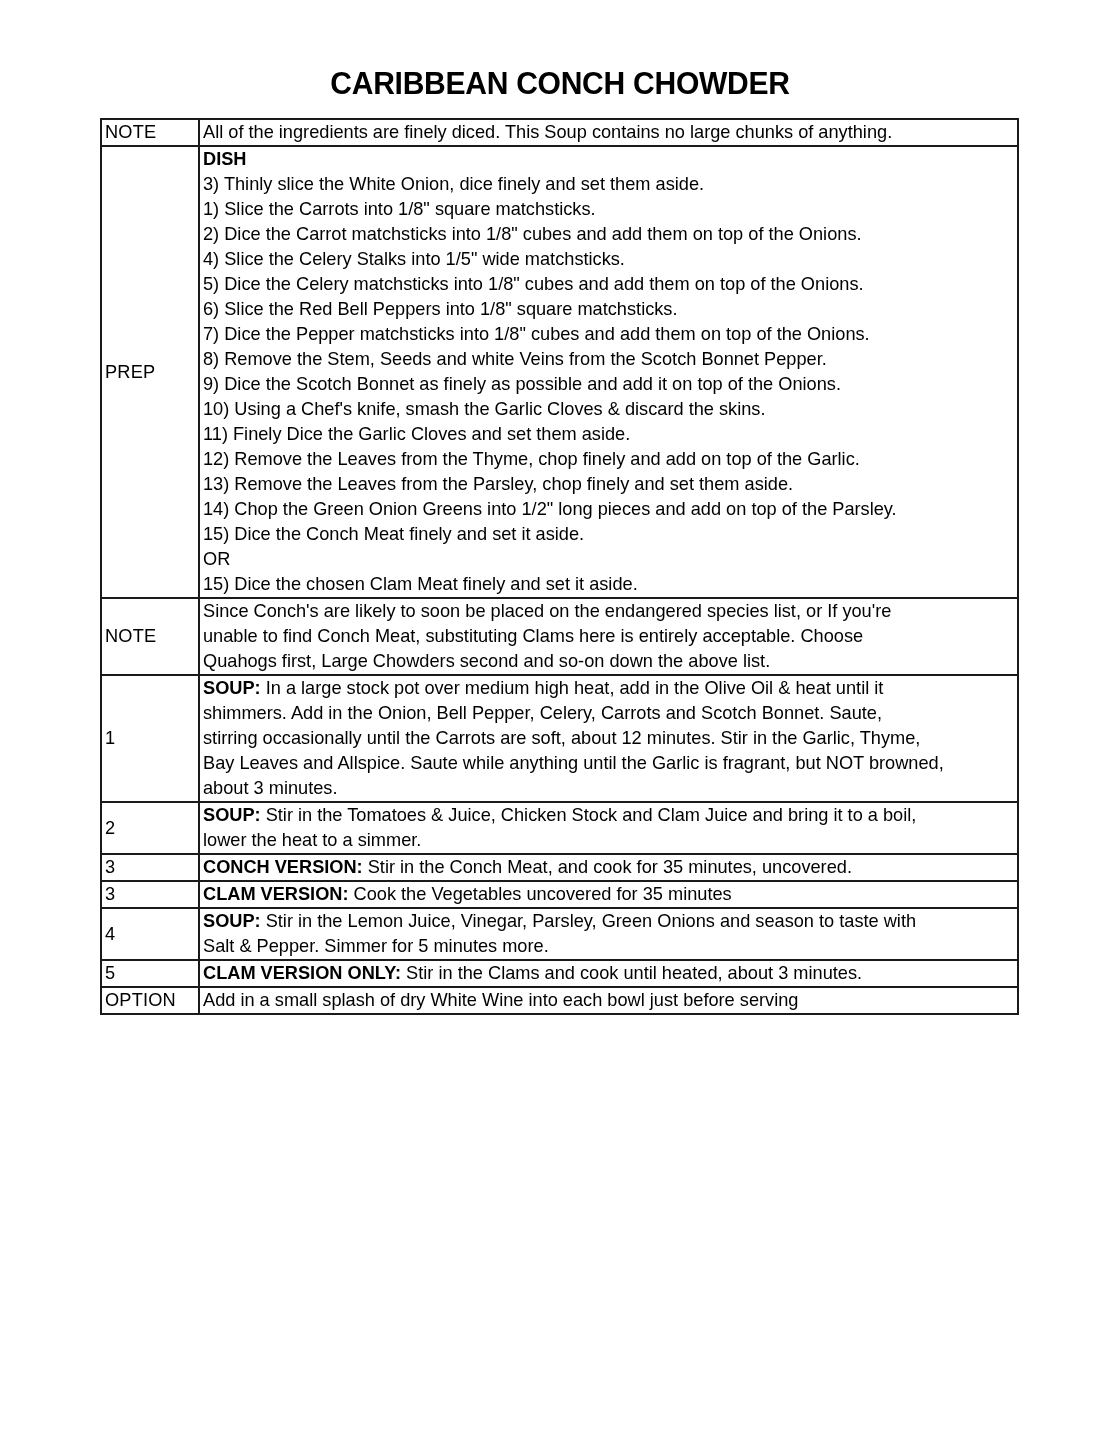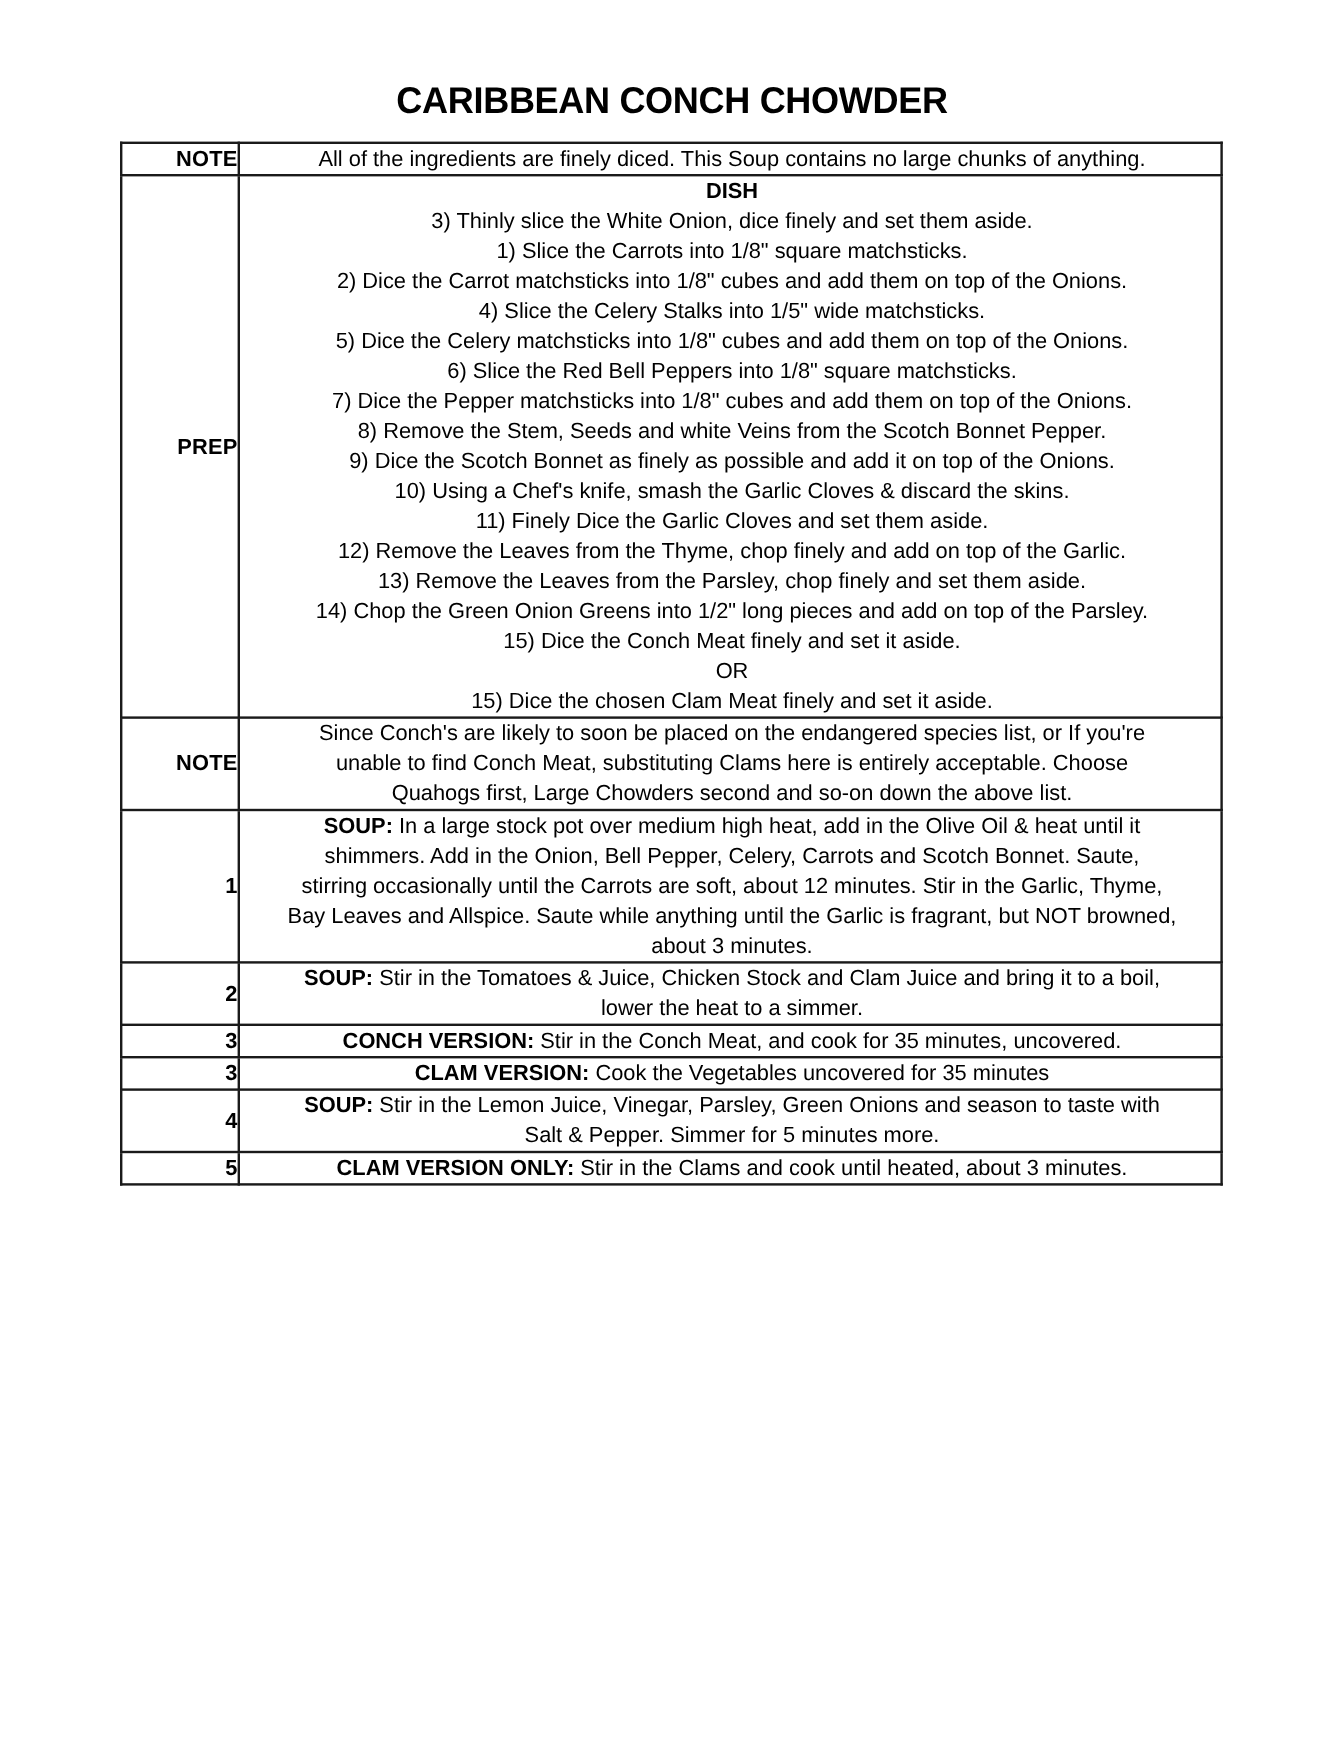--- a/index.html
+++ b/index.html
@@ -14,25 +14,25 @@
     }
     table.recipe {
       position: absolute; top: 118px; left: 100px; width: 919px;
       border-collapse: collapse; table-layout: fixed;
     }
     table.recipe td {
       border: 2px solid #1a1a1a; padding: 0 0 0 3px;
       vertical-align: middle; font-size: 18.2px; line-height: 25px;
     }
     td.label {
-      width: 93px; text-align: right; font-weight: bold; font-size: 21px;
+      width: 93px; text-align: left; font-weight: normal; font-size: 21px;
       padding: 0; letter-spacing: 0.2px;
     }
     td.content { padding-left: 3px; }
-    .line { display: block; white-space: nowrap; text-align: center; }
+    .line { display: block; white-space: nowrap; }
     .bold { font-weight: bold; }
     .r-note1 td { height: 24px; }
     .r-tools td { height: 24px; }
   </style>
 </head>
 <body>
 
 <div class="title">CARIBBEAN CONCH CHOWDER</div>
 
 <table class="recipe">
@@ -109,14 +109,20 @@
       <span class="line"><b>SOUP:</b><span> Stir in the Lemon Juice, Vinegar, Parsley, Green Onions and season to taste with</span></span>
       <span class="line">Salt &amp; Pepper. Simmer for 5 minutes more.</span>
     </td>
   </tr>
   <tr>
     <td class="label">5</td>
     <td class="content">
       <span class="line"><b>CLAM VERSION ONLY:</b><span> Stir in the Clams and cook until heated, about 3 minutes.</span></span>
     </td>
   </tr>
+  <tr>
+    <td class="label">OPTION</td>
+    <td class="content">
+      <span class="line">Add in a small splash of dry White Wine into each bowl just before serving</span>
+    </td>
+  </tr>
 </tbody>
   </table>
 
 </body></html>

